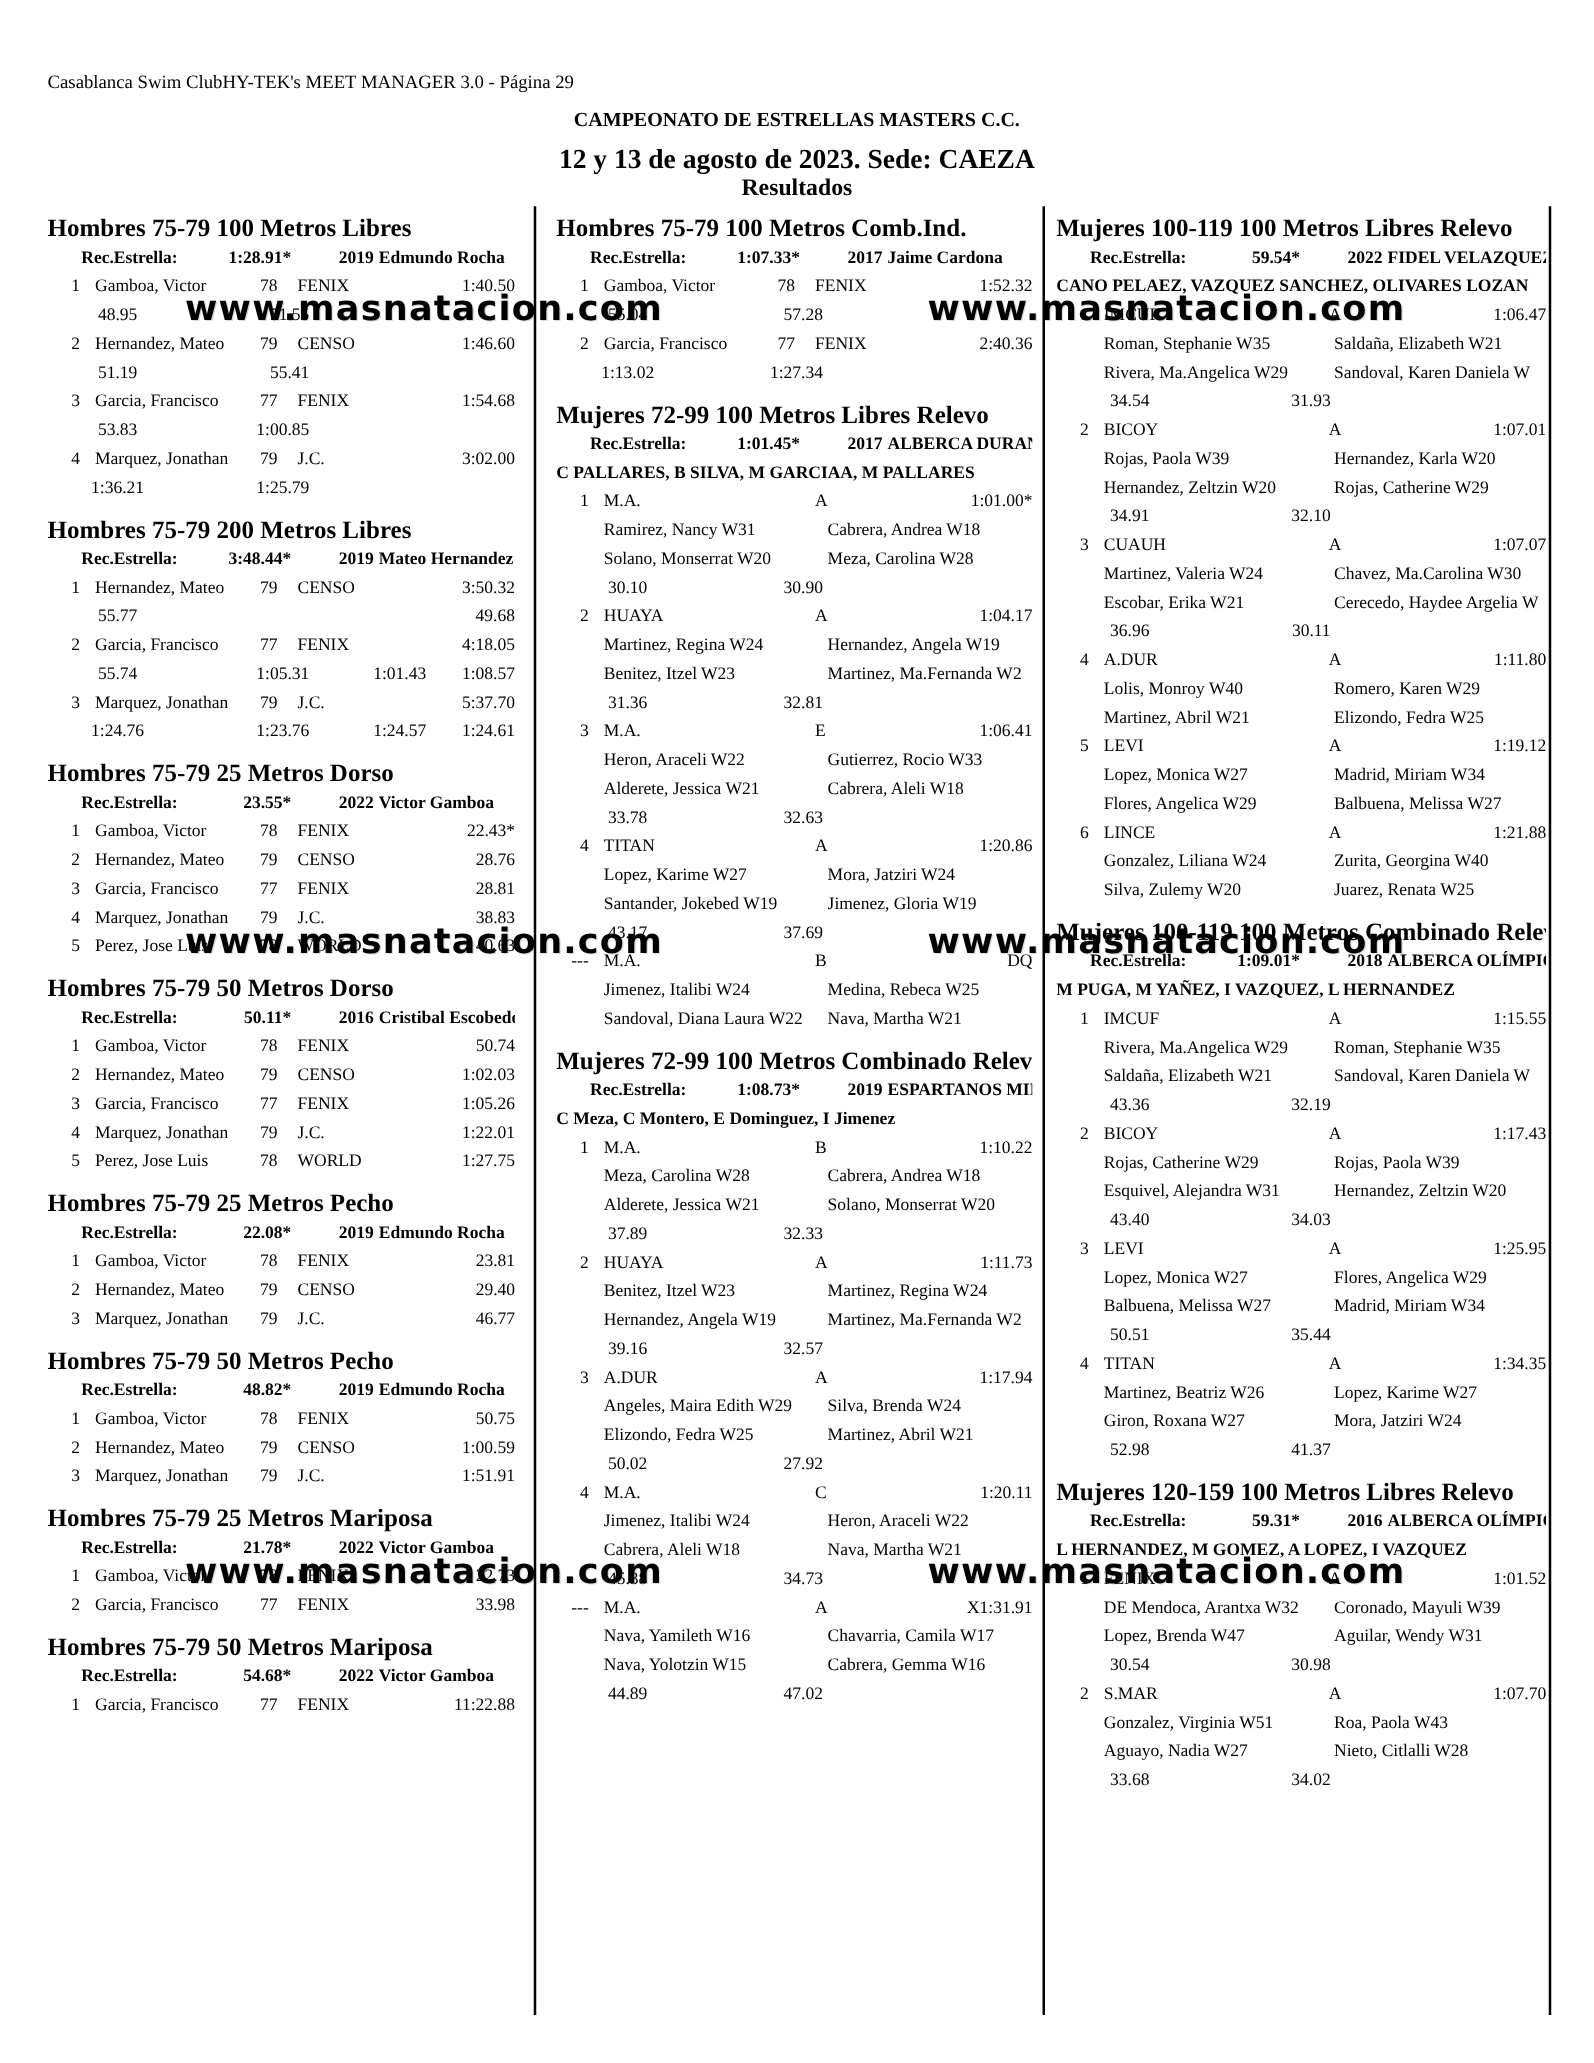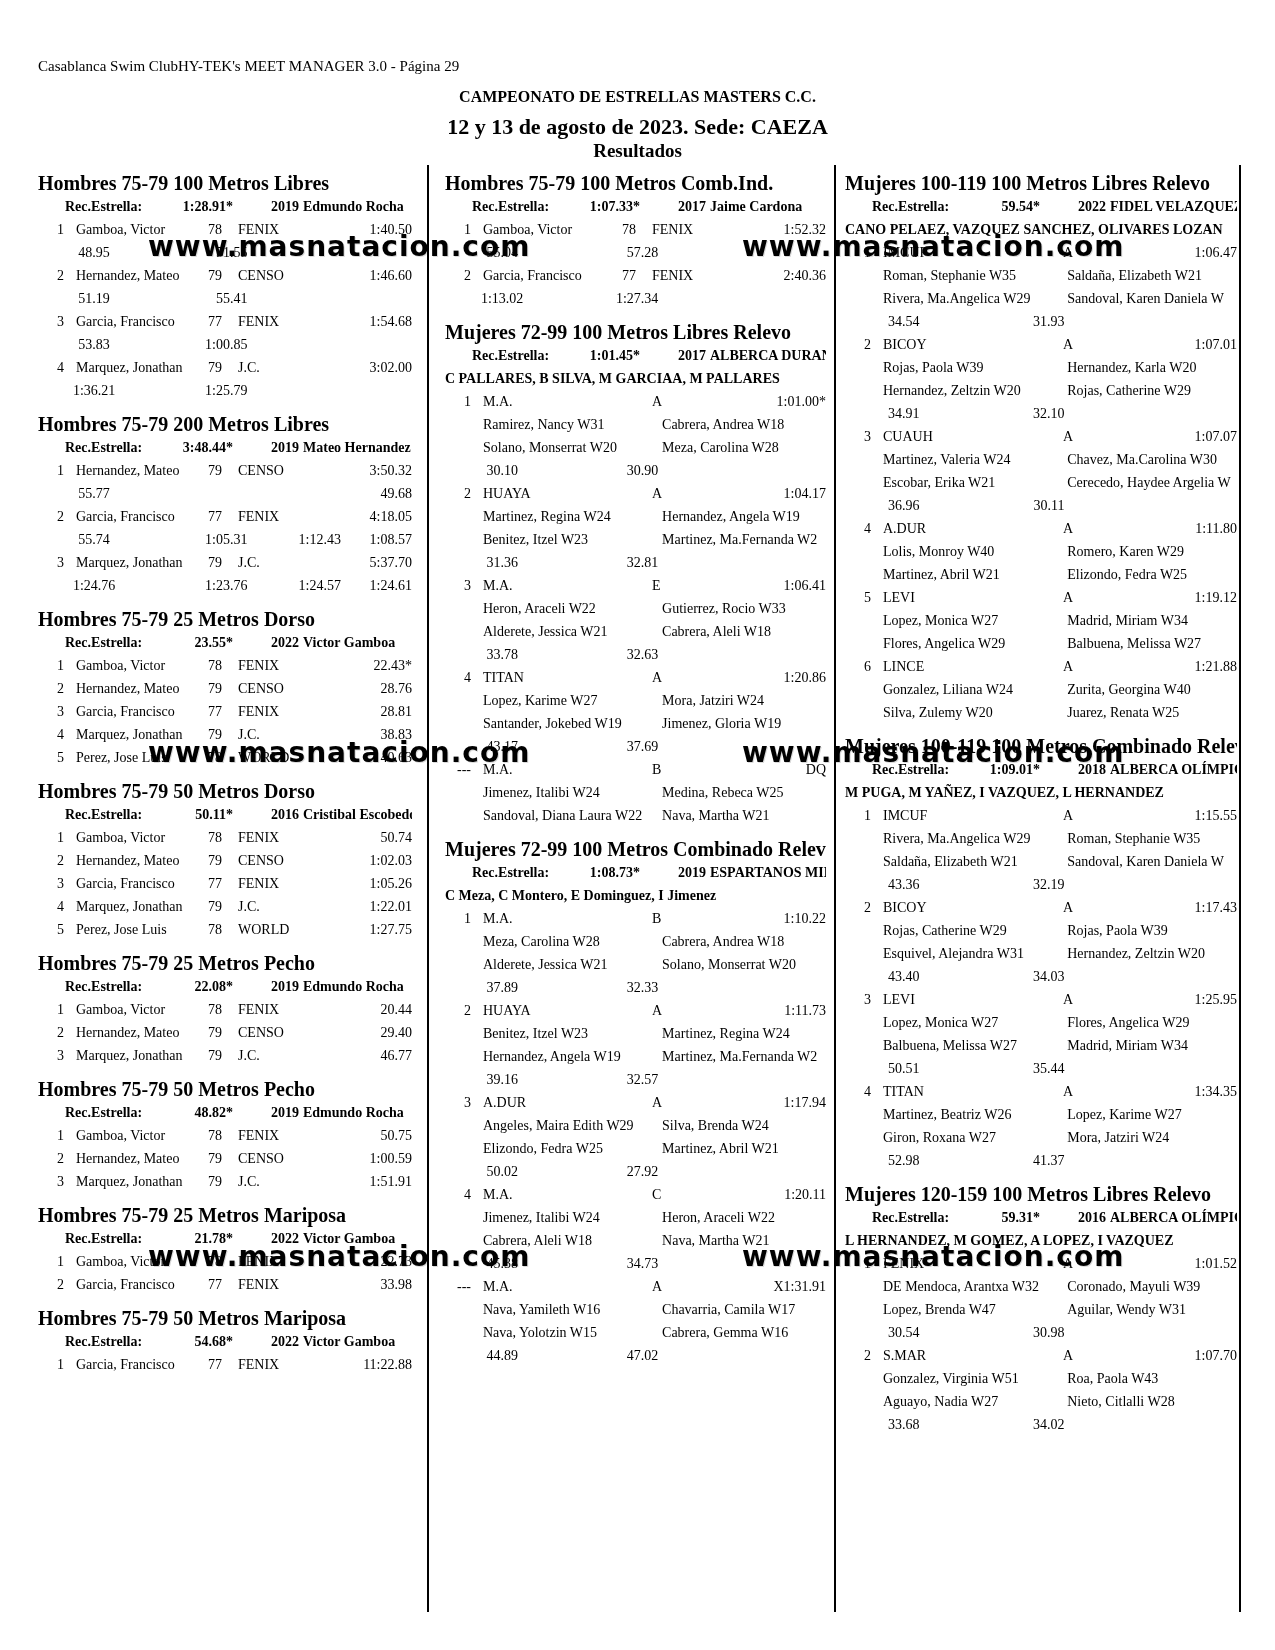--- a/index.html
+++ b/index.html
@@ -158,21 +158,21 @@
       <div class="row entry">
         <span class="place">2</span>
         <span class="ename">Garcia, Francisco</span>
         <span class="age">77</span>
         <span class="eteam">FENIX</span>
         <span class="etime">4:18.05</span>
       </div>
       <div class="row">
         <span class="sp sp1">55.74</span>
         <span class="sp sp2">1:05.31</span>
-        <span class="sp sp3">1:12.43</span>
+        <span class="sp sp3">1:01.43</span>
         <span class="sp sp4">1:08.57</span>
       </div>
       <div class="row entry">
         <span class="place">3</span>
         <span class="ename">Marquez, Jonathan</span>
         <span class="age">79</span>
         <span class="eteam">J.C.</span>
         <span class="etime">5:37.70</span>
       </div>
       <div class="row">
@@ -279,21 +279,21 @@
         <span class="rec-label">Rec.Estrella:</span>
         <span class="rec-time">22.08*</span>
         <span class="rec-year">2019</span>
         <span class="rec-holder">Edmundo Rocha</span>
       </div>
       <div class="row entry">
         <span class="place">1</span>
         <span class="ename">Gamboa, Victor</span>
         <span class="age">78</span>
         <span class="eteam">FENIX</span>
-        <span class="etime">20.44</span>
+        <span class="etime">23.81</span>
       </div>
       <div class="row entry">
         <span class="place">2</span>
         <span class="ename">Hernandez, Mateo</span>
         <span class="age">79</span>
         <span class="eteam">CENSO</span>
         <span class="etime">29.40</span>
       </div>
       <div class="row entry">
         <span class="place">3</span>

